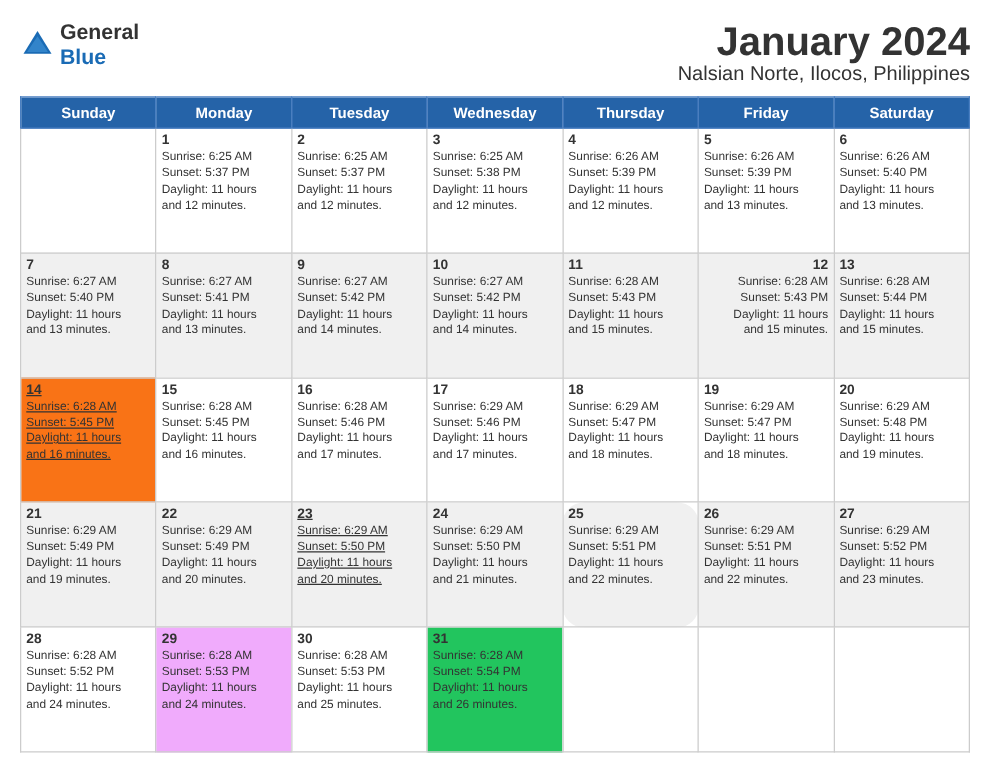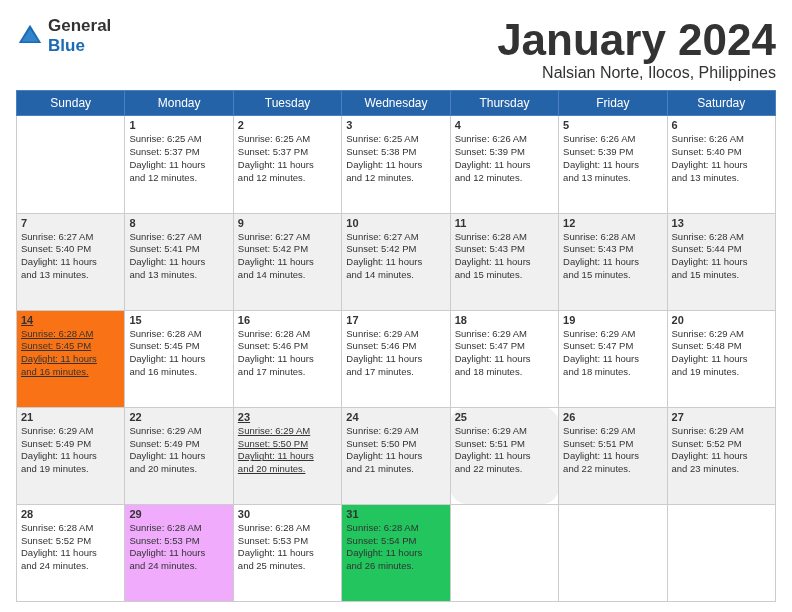--- a/index.html
+++ b/index.html
@@ -39,41 +39,41 @@
       color: #1a6bb5;
     }
     .logo-icon {
       width: 28px;
       height: 28px;
     }
     .title-block {
       text-align: right;
     }
     .month-title {
-      font-size: 44px;
+      font-size: 32px;
       font-weight: bold;
       color: #333;
       line-height: 1.1;
     }
     .location-title {
       font-size: 16px;
       color: #333;
     }
     .calendar {
       flex: 1;
       border: 1px solid #ccc;
       border-collapse: collapse;
       width: 100%;
       table-layout: fixed;
     }
     .calendar th {
       background-color: #2563a8;
       color: #fff;
       font-size: 12px;
-      font-weight: normal;
+      font-weight: bold;
       text-align: center;
       padding: 5px 2px;
       border: 1px solid #4a7fc1;
     }
     .calendar td {
       border: 1px solid #ccc;
       vertical-align: top;
       padding: 3px 4px;
       font-size: 10px;
       color: #333;
@@ -213,21 +213,21 @@
 Daylight: 11 hours
 and 14 minutes.</div>
           </td>
           <td style="background-color: rgb(240, 240, 240);">
             <span class="day-number">11</span>
             <div class="day-info" style="white-space: pre-line;">Sunrise: 6:28 AM
 Sunset: 5:43 PM
 Daylight: 11 hours
 and 15 minutes.</div>
           </td>
-          <td style="background-color: rgb(240, 240, 240);">
+          <td style="background-color: rgb(240, 240, 240); text-align: right;">
             <span class="day-number">12</span>
             <div class="day-info" style="white-space: pre-line;">Sunrise: 6:28 AM
 Sunset: 5:43 PM
 Daylight: 11 hours
 and 15 minutes.</div>
           </td>
           <td style="background-color: rgb(240, 240, 240);">
             <span class="day-number">13</span>
             <div class="day-info" style="white-space: pre-line;">Sunrise: 6:28 AM
 Sunset: 5:44 PM

